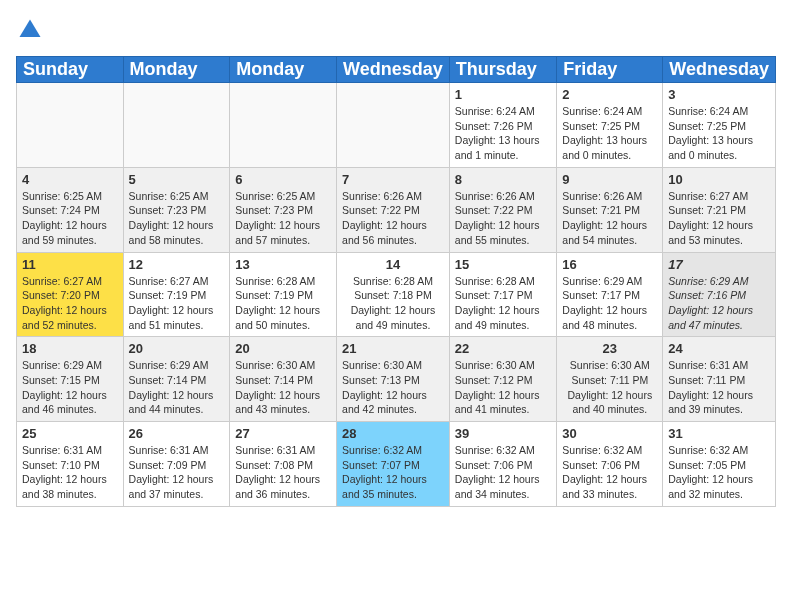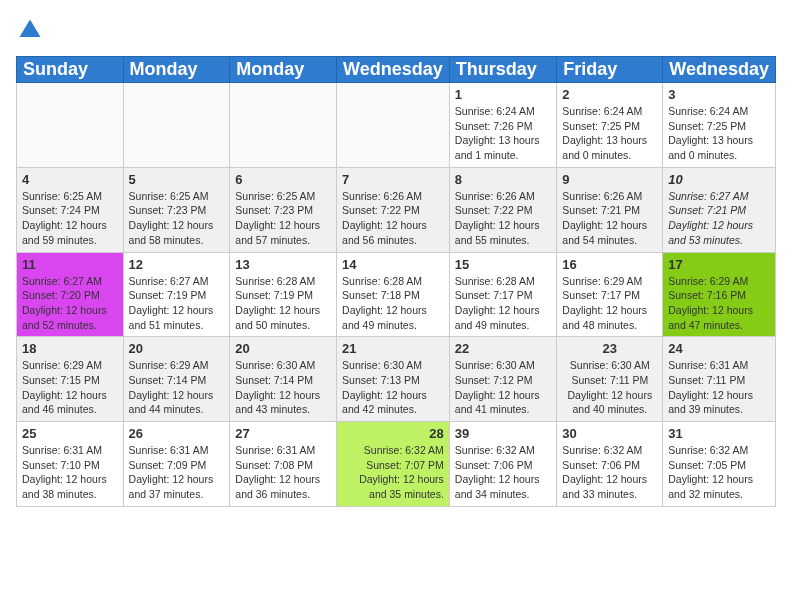--- a/index.html
+++ b/index.html
@@ -191,72 +191,72 @@
 Daylight: 12 hours
 and 55 minutes.</div>
         </td>
         <td class="cal-cell shaded" style="background: rgb(240, 240, 240);">
           <span class="day-num">9</span>
           <div class="cell-text" style="white-space: pre-line;">Sunrise: 6:26 AM
 Sunset: 7:21 PM
 Daylight: 12 hours
 and 54 minutes.</div>
         </td>
-        <td class="cal-cell shaded" style="background: rgb(240, 240, 240); font-style: italic;">
+        <td class="cal-cell shaded" style="background: rgb(240, 240, 240);">
           <span class="day-num">10</span>
           <div class="cell-text" style="white-space: pre-line;">Sunrise: 6:27 AM
 Sunset: 7:21 PM
 Daylight: 12 hours
 and 53 minutes.</div>
         </td>
       </tr>
       <tr>
-        <td class="cal-cell" style="background: #d946ef;">
+        <td class="cal-cell" style="background: #fde047;">
           <span class="day-num">11</span>
           <div class="cell-text" style="white-space: pre-line;">Sunrise: 6:27 AM
 Sunset: 7:20 PM
 Daylight: 12 hours
 and 52 minutes.</div>
         </td>
         <td class="cal-cell" style="background: rgb(255, 255, 255);">
           <span class="day-num">12</span>
           <div class="cell-text" style="white-space: pre-line;">Sunrise: 6:27 AM
 Sunset: 7:19 PM
 Daylight: 12 hours
 and 51 minutes.</div>
         </td>
         <td class="cal-cell" style="background: rgb(255, 255, 255);">
           <span class="day-num">13</span>
           <div class="cell-text" style="white-space: pre-line;">Sunrise: 6:28 AM
 Sunset: 7:19 PM
 Daylight: 12 hours
 and 50 minutes.</div>
         </td>
-        <td class="cal-cell" style="background: rgb(255, 255, 255);">
+        <td class="cal-cell" style="background: rgb(255, 255, 255); text-align: center;">
           <span class="day-num">14</span>
           <div class="cell-text" style="white-space: pre-line;">Sunrise: 6:28 AM
 Sunset: 7:18 PM
 Daylight: 12 hours
 and 49 minutes.</div>
         </td>
         <td class="cal-cell" style="background: rgb(255, 255, 255);">
           <span class="day-num">15</span>
           <div class="cell-text" style="white-space: pre-line;">Sunrise: 6:28 AM
 Sunset: 7:17 PM
 Daylight: 12 hours
 and 49 minutes.</div>
         </td>
         <td class="cal-cell" style="background: rgb(255, 255, 255);">
           <span class="day-num">16</span>
           <div class="cell-text" style="white-space: pre-line;">Sunrise: 6:29 AM
 Sunset: 7:17 PM
 Daylight: 12 hours
 and 48 minutes.</div>
         </td>
-        <td class="cal-cell" style="background: #84cc16;">
+        <td class="cal-cell" style="background: #e5e5e5; font-style: italic;">
           <span class="day-num">17</span>
           <div class="cell-text" style="white-space: pre-line;">Sunrise: 6:29 AM
 Sunset: 7:16 PM
 Daylight: 12 hours
 and 47 minutes.</div>
         </td>
       </tr>
       <tr>
         <td class="cal-cell shaded" style="background: rgb(240, 240, 240);">
           <span class="day-num">18</span>
@@ -323,21 +323,21 @@
 Daylight: 12 hours
 and 37 minutes.</div>
         </td>
         <td class="cal-cell" style="background: rgb(255, 255, 255);">
           <span class="day-num">27</span>
           <div class="cell-text" style="white-space: pre-line;">Sunrise: 6:31 AM
 Sunset: 7:08 PM
 Daylight: 12 hours
 and 36 minutes.</div>
         </td>
-        <td class="cal-cell" style="background: #bef264; text-align: right;">
+        <td class="cal-cell" style="background: #7dd3fc;">
           <span class="day-num">28</span>
           <div class="cell-text" style="white-space: pre-line;">Sunrise: 6:32 AM
 Sunset: 7:07 PM
 Daylight: 12 hours
 and 35 minutes.</div>
         </td>
         <td class="cal-cell" style="background: rgb(255, 255, 255);">
           <span class="day-num">39</span>
           <div class="cell-text" style="white-space: pre-line;">Sunrise: 6:32 AM
 Sunset: 7:06 PM

